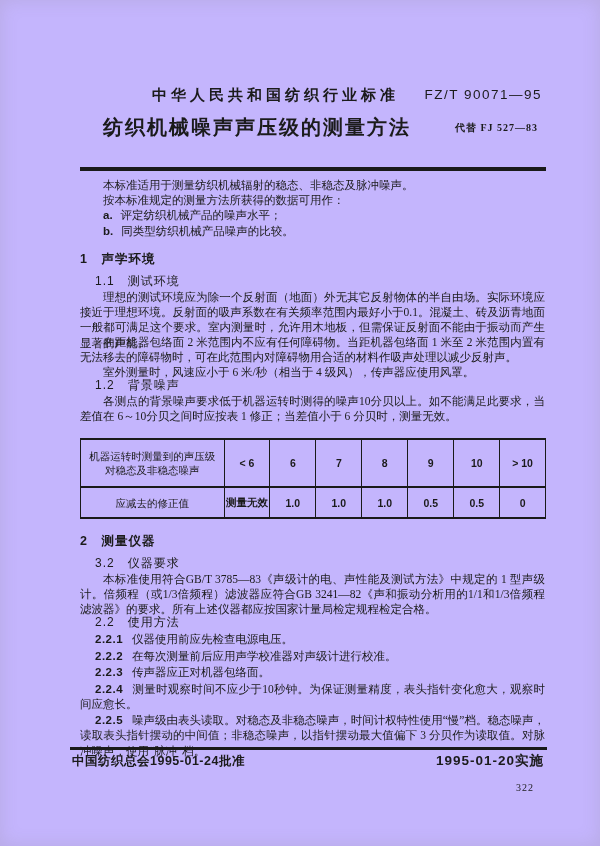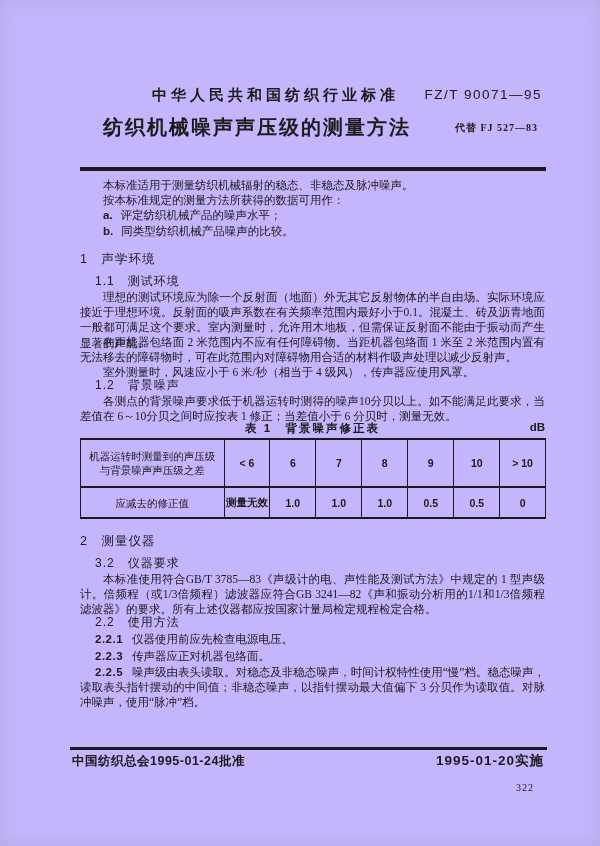--- a/index.html
+++ b/index.html
@@ -53,21 +53,21 @@
   }
   
   .textblock{
     left:80px; right:55px;
     font-size:11.5px; line-height:15.2px;
     text-align:justify;
   }
   .p-indent{text-indent:2em;}
   .h-sec{
     font-family:"Liberation Sans", sans-serif;
-    font-weight:normal; font-size:12.5px; letter-spacing:1px;
+    font-weight:bold; font-size:12.5px; letter-spacing:1px;
     white-space:nowrap;
   }
   .h-sub{
     font-family:"Liberation Sans", sans-serif;
     font-weight:normal; font-size:12px; letter-spacing:1px;
     padding-left:15px; white-space:nowrap;
   }
   .list-ab{padding-left:2em;}
   .list-ab b{font-family:"Liberation Sans", sans-serif; margin-right:8px;}
   
@@ -140,30 +140,26 @@
   </div>
 
   <div class="abs textblock h-sec" style="top:252px;">1　声学环境</div>
   <div class="abs textblock h-sub" style="top:274px;">1.1　测试环境</div>
   <div class="abs textblock p-indent" style="top:290px;">理想的测试环境应为除一个反射面（地面）外无其它反射物体的半自由场。实际环境应接近于理想环境。反射面的吸声系数在有关频率范围内最好小于0.1。混凝土、砖及沥青地面一般都可满足这个要求。室内测量时，允许用木地板，但需保证反射面不能由于振动而产生显著的声能。</div>
   <div class="abs textblock p-indent" style="top:335px;">在距机器包络面 2 米范围内不应有任何障碍物。当距机器包络面 1 米至 2 米范围内置有无法移去的障碍物时，可在此范围内对障碍物用合适的材料作吸声处理以减少反射声。</div>
   <div class="abs textblock p-indent" style="top:365px;">室外测量时，风速应小于 6 米/秒（相当于 4 级风），传声器应使用风罩。</div>
   <div class="abs textblock h-sub" style="top:378px;">1.2　背景噪声</div>
   <div class="abs textblock p-indent" style="top:394px;">各测点的背景噪声要求低于机器运转时测得的噪声10分贝以上。如不能满足此要求，当差值在 6～10分贝之间时应按表 1 修正；当差值小于 6 分贝时，测量无效。</div>
 
-  <div class="abs tbl-caption-row">
-    <span class="tbl-caption">表 1　背景噪声修正表</span>
-    <span class="tbl-unit">dB</span>
-  </div>
   <table class="t1">
     <tbody>
         <tr class="r1">
       <td class="stub">
         <div>机器运转时测量到的声压级</div>
-        <div>与背景噪声声压级之差</div>
+        <div>对稳态及非稳态噪声</div>
       </td>
       <td class="c">&lt; 6</td>
       <td class="c">6</td>
       <td class="c">7</td>
       <td class="c">8</td>
       <td class="c">9</td>
       <td class="c">10</td>
       <td class="c">&gt; 10</td>
     </tr>
     <tr class="r2">
@@ -178,21 +174,23 @@
     </tr>
   </tbody>
     </table>
 
   <div class="abs textblock h-sec" style="top:534px;">2　测量仪器</div>
   <div class="abs textblock h-sub" style="top:556px;">3.2　仪器要求</div>
   <div class="abs textblock p-indent" style="top:572px;">本标准使用符合GB/T 3785—83《声级计的电、声性能及测试方法》中规定的 1 型声级计。倍频程（或1/3倍频程）滤波器应符合GB 3241—82《声和振动分析用的1/1和1/3倍频程滤波器》的要求。所有上述仪器都应按国家计量局检定规程检定合格。</div>
   <div class="abs textblock h-sub" style="top:615px;">2.2　使用方法</div>
   <div class="abs textblock" style="top:632px;">
     <div class="item"><b>2.2.1</b><span>仪器使用前应先检查电源电压。</span></div>
+    <div class="item"><b>2.2.2</b><span>在每次测量前后应用声学校准器对声级计进行校准。</span></div>
     <div class="item"><b>2.2.3</b><span>传声器应正对机器包络面。</span></div>
+    <div class="item"><b>2.2.4</b><span>测量时观察时间不应少于10秒钟。为保证测量精度，表头指针变化愈大，观察时间应愈长。</span></div>
     <div class="item"><b>2.2.5</b><span>噪声级由表头读取。对稳态及非稳态噪声，时间计权特性使用“慢”档。稳态噪声，读取表头指针摆动的中间值；非稳态噪声，以指针摆动最大值偏下 3 分贝作为读取值。对脉冲噪声，使用“脉冲”档。</span></div>
   </div>
 
   <div class="abs rule-bottom"></div>
   <div class="abs approved">中国纺织总会1995-01-24批准</div>
   <div class="abs implemented">1995-01-20实施</div>
   <div class="abs page-num">322</div>
 
 </div>
 

